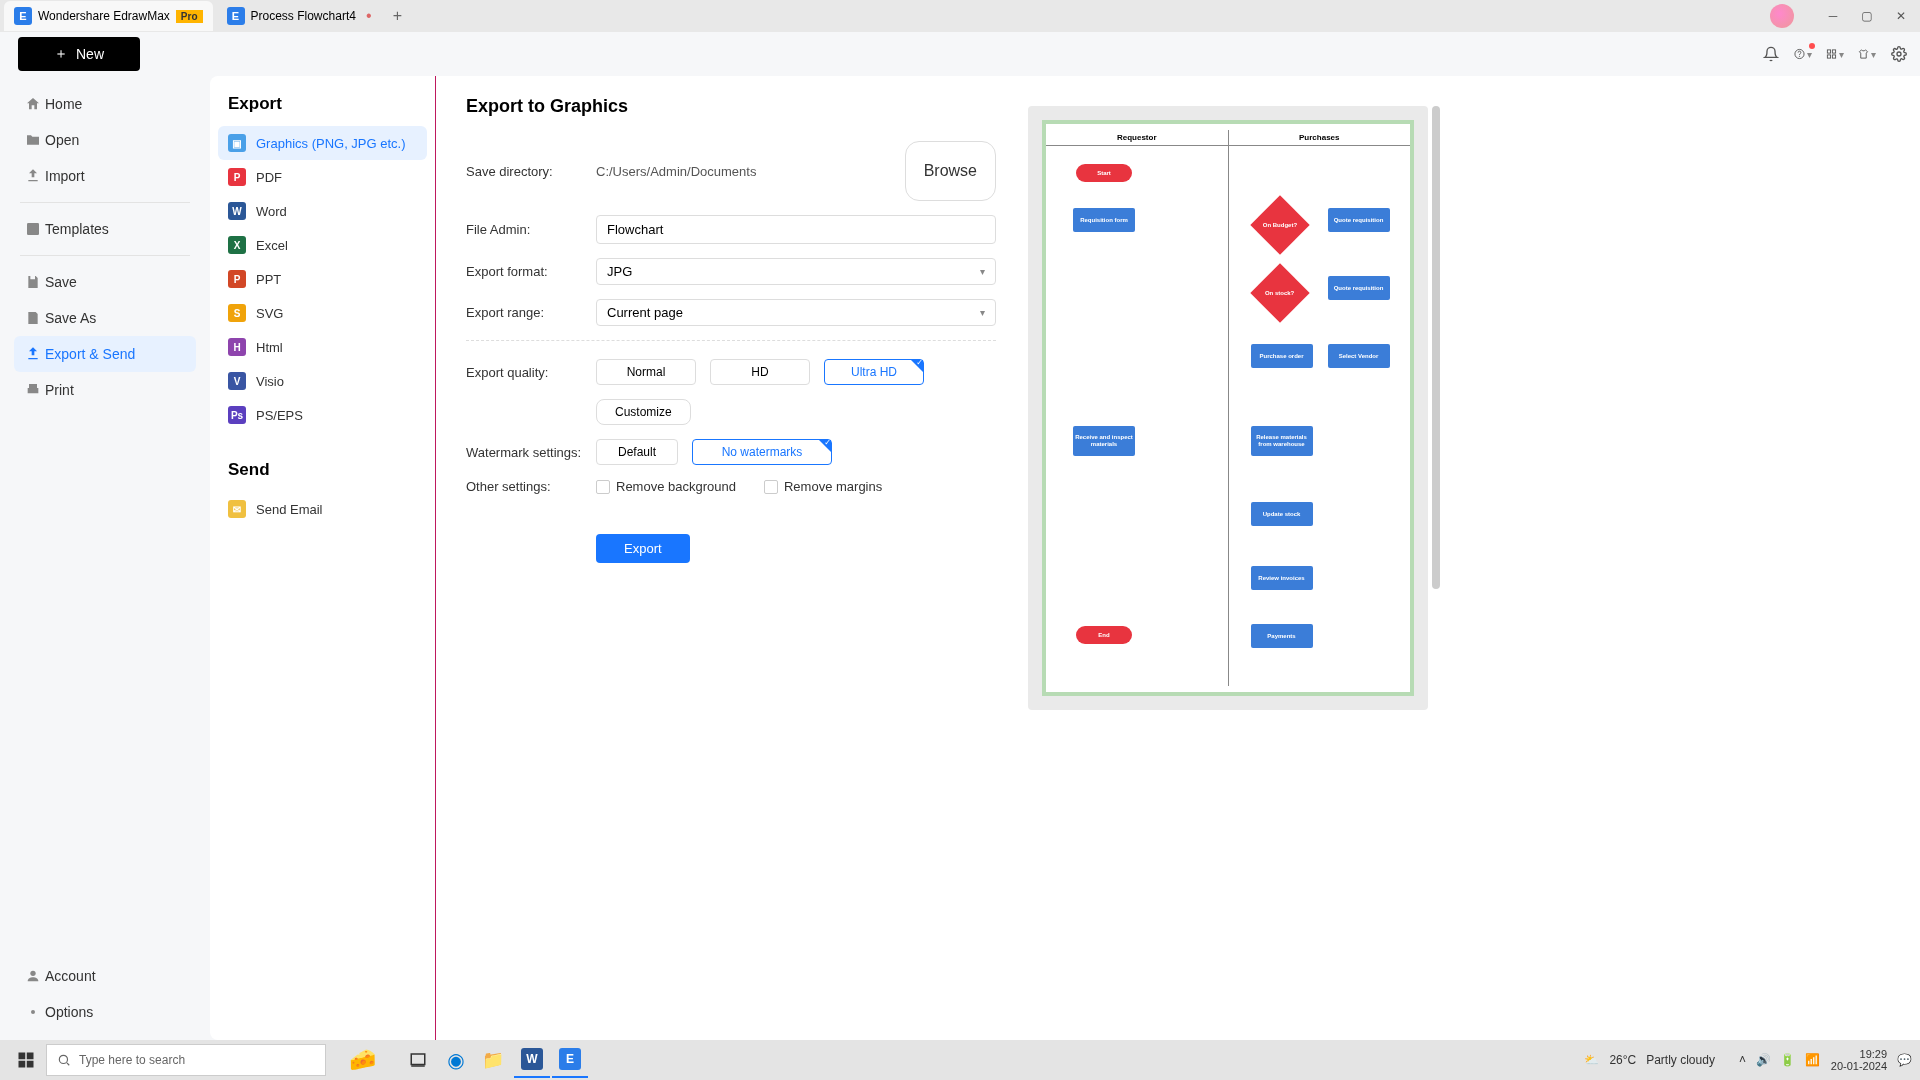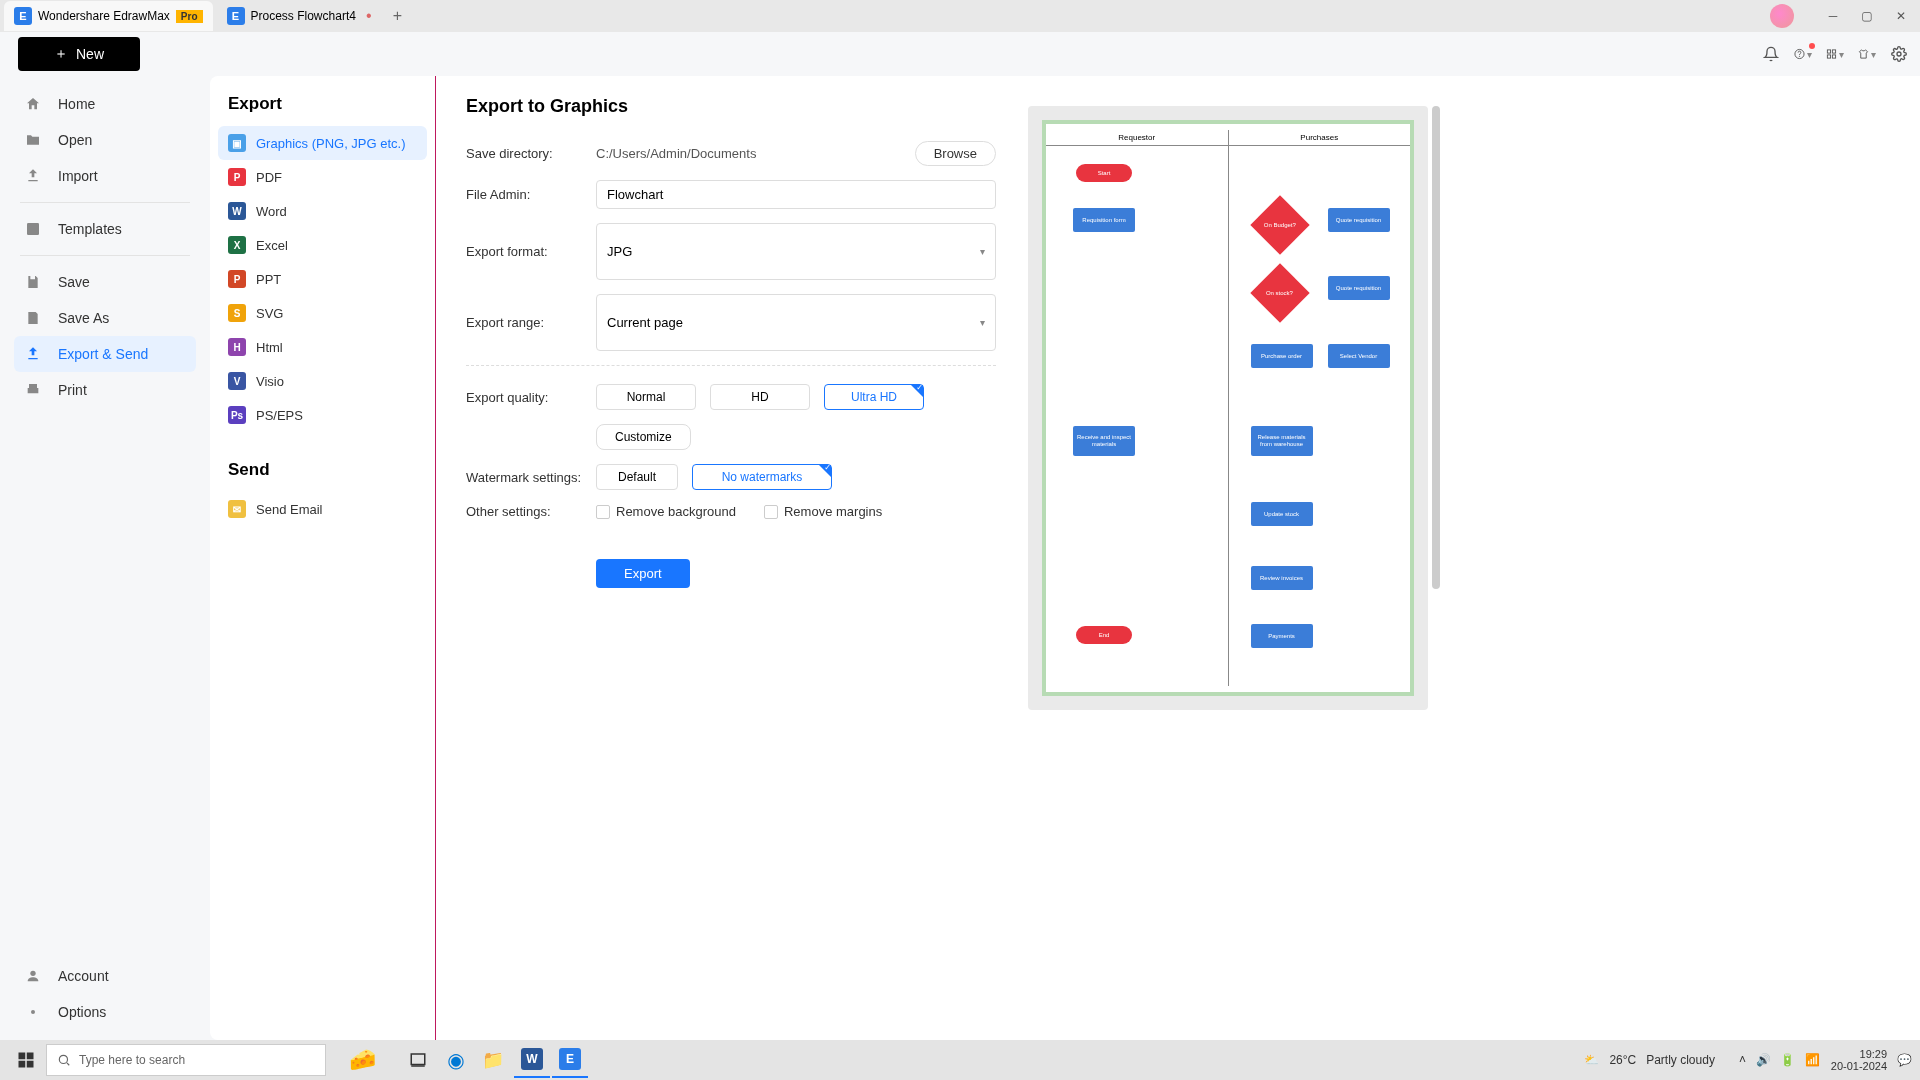--- a/index.html
+++ b/index.html
@@ -20,58 +20,58 @@
 
 .toolstrip { height: 44px; background: #f6f7f9; display: flex; align-items: center; justify-content: space-between; padding: 0 12px; }
 .new-btn { background: #000; color: #fff; padding: 8px 36px; border-radius: 4px; font-size: 14px; display: flex; align-items: center; gap: 8px; cursor: pointer; margin-left: 6px; }
 .toolstrip-right { display: flex; align-items: center; gap: 14px; color: #555; }
 .ts-icon { width: 18px; height: 18px; display: flex; align-items: center; justify-content: center; cursor: pointer; position: relative; }
 .ts-icon .dot { position: absolute; top: -2px; right: -3px; width: 6px; height: 6px; background: #ff4d4f; border-radius: 50%; }
 
 
 .main { display: flex; height: calc(100% - 32px - 44px - 40px); background: #f6f7f9; }
 .sidebar { width: 210px; padding: 10px 14px; display: flex; flex-direction: column; }
-.side-item { display: flex; align-items: center; gap: 16px; padding: 9px 10px; border-radius: 6px; font-size: 14px; color: #333; cursor: pointer; }
+.side-item { display: flex; align-items: center; gap: 3px; padding: 9px 10px; border-radius: 6px; font-size: 14px; color: #333; cursor: pointer; }
 .side-item.active { background: #e7f1ff; color: #1976ff; font-weight: 500; }
 .side-sep { height: 1px; background: #e3e3e3; margin: 8px 6px; }
 .side-icon { width: 18px; height: 18px; color: #888; display:flex; align-items:center; justify-content:center; }
 .side-item.active .side-icon { color: #1976ff; }
 .side-bottom { margin-top: auto; }
 
 
 .export-col { width: 225px; background: #fff; border-radius: 8px 0 0 8px; padding: 18px 8px; }
 .export-h { font-size: 17px; font-weight: 700; padding: 0 10px 12px; }
 .ex-item { display: flex; align-items: center; gap: 10px; padding: 8px 10px; border-radius: 6px; font-size: 13px; color: #333; cursor: pointer; }
 .ex-item.active { background: #e7f1ff; color: #1976ff; }
 .ex-icon { width: 18px; height: 18px; border-radius: 3px; display:flex; align-items:center; justify-content:center; font-size:10px; color:#fff; font-weight:bold; }
 
 
 .settings { flex: 1; background: #fff; padding: 20px 30px; border-left: 1px solid #be185d; display: flex; gap: 22px; }
 .settings-form { width: 530px; }
 .settings-title { font-size: 18px; font-weight: 700; margin-bottom: 24px; }
 .form-row { display: flex; align-items: center; margin-bottom: 14px; font-size: 13px; }
 .form-label { width: 130px; color: #333; }
 .form-val-text { color: #555; flex: 1; }
-.browse-btn { border: 1px solid #ddd; border-radius: 14px; padding: 4px 18px; font-size: 13px; cursor: pointer; color: #333; }
+.browse-btn { border: 1px solid #ddd; border-radius: 14px; padding: 20px 18px; font-size: 16px; cursor: pointer; color: #333; }
 .text-input { flex: 1; border: 1px solid #ddd; border-radius: 4px; padding: 6px 10px; font-size: 13px; }
-.select-box { flex: 1; border: 1px solid #ddd; border-radius: 4px; padding: 20px 10px; font-size: 13px; display: flex; justify-content: space-between; align-items: center; cursor: pointer; }
+.select-box { flex: 1; border: 1px solid #ddd; border-radius: 4px; padding: 5px 10px; font-size: 13px; display: flex; justify-content: space-between; align-items: center; cursor: pointer; }
 .form-hr { border: none; border-top: 1px dashed #ddd; margin: 12px 0 18px; }
 .pill-row { display: flex; gap: 14px; }
 .pill { border: 1px solid #ddd; border-radius: 4px; padding: 5px 0; font-size: 12px; width: 100px; text-align: center; cursor: pointer; position: relative; }
 .pill.selected { border-color: #1976ff; color: #1976ff; }
 .pill.selected::after { content: ""; position: absolute; top: 0; right: 0; border-style: solid; border-width: 0 12px 12px 0; border-color: transparent #1976ff transparent transparent; }
 .pill.selected::before { content: "✓"; position: absolute; top: -2px; right: 0px; color: #fff; font-size: 8px; z-index: 1; }
 .customize-btn { border: 1px solid #ddd; border-radius: 8px; padding: 5px 18px; font-size: 12px; cursor: pointer; }
 .check-row { display: flex; align-items: center; gap: 28px; }
 .chk { display: flex; align-items: center; gap: 6px; font-size: 13px; color: #333; }
 .chk-box { width: 14px; height: 14px; border: 1px solid #ccc; border-radius: 2px; }
 .export-btn { background: #1976ff; color: #fff; border-radius: 4px; padding: 7px 28px; font-size: 13px; cursor: pointer; display: inline-block; margin-top: 26px; margin-left: 130px; }
 
 
-.preview-wrap { width: 420px; padding: 10px; }
+.preview-wrap { width: 420px; padding: 10px; font-weight: bold; }
 .preview-card { background: #eaeaea; padding: 14px; border-radius: 4px; position: relative; }
 .preview-inner { background: #fff; border: 4px solid #b7dbb4; padding: 6px 0; }
 .swimlane-head { display: flex; border-bottom: 1px solid #888; }
 .swimlane-head div { flex: 1; text-align: center; font-size: 8px; padding: 3px 0; border-right: 1px solid #888; }
 .swimlane-head div:last-child { border-right: none; }
 .swimlane-body { display: flex; height: 540px; position: relative; }
 .lane { flex: 1; border-right: 1px solid #888; position: relative; }
 .lane:last-child { border-right: none; }
 .node { position: absolute; font-size: 6px; color: #fff; display: flex; align-items: center; justify-content: center; text-align: center; padding: 2px; line-height: 1.1; }
 .node.rect { background: #3b7dd8; width: 62px; height: 24px; border-radius: 2px; }

